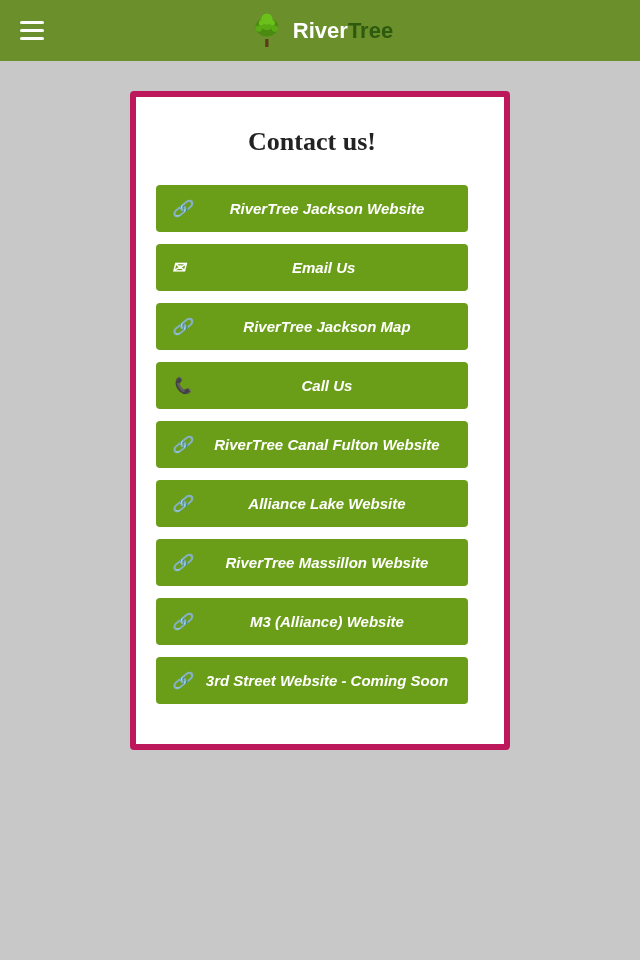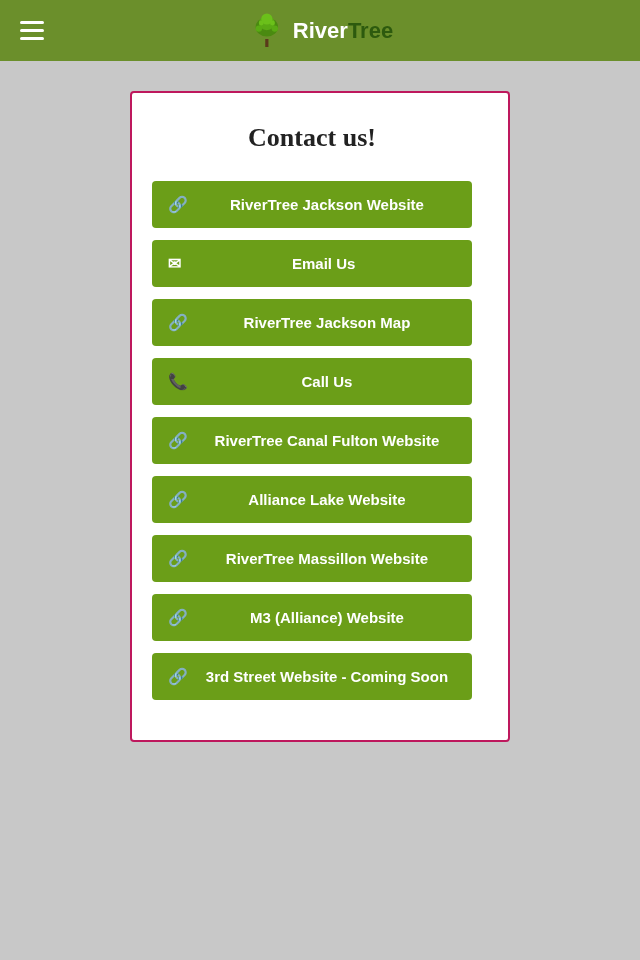--- a/index.html
+++ b/index.html
@@ -77,21 +77,21 @@
       flex: 1;
       display: flex;
       justify-content: center;
       align-items: flex-start;
       padding: 30px 20px;
       background-color: #c8c8c8;
     }
 
     .card {
       background-color: white;
-      border: 2px solid #be185d;
+      border: 6px solid #be185d;
       border-radius: 4px;
       padding: 30px 36px 40px 20px;
       width: 380px;
       display: flex;
       flex-direction: column;
       align-items: center;
     }
 
     .card-title {
       font-size: 26px;
@@ -116,20 +116,21 @@
       border-radius: 4px;
       padding: 14px 16px;
       font-size: 15px;
       font-weight: bold;
       cursor: pointer;
       display: flex;
       align-items: center;
       justify-content: center;
       gap: 10px;
       text-align: center;
+      font-style: italic;
     }
 
     .btn-icon {
       font-size: 16px;
       flex-shrink: 0;
     }
 
     .btn-label {
       flex: 1;
       text-align: center;

